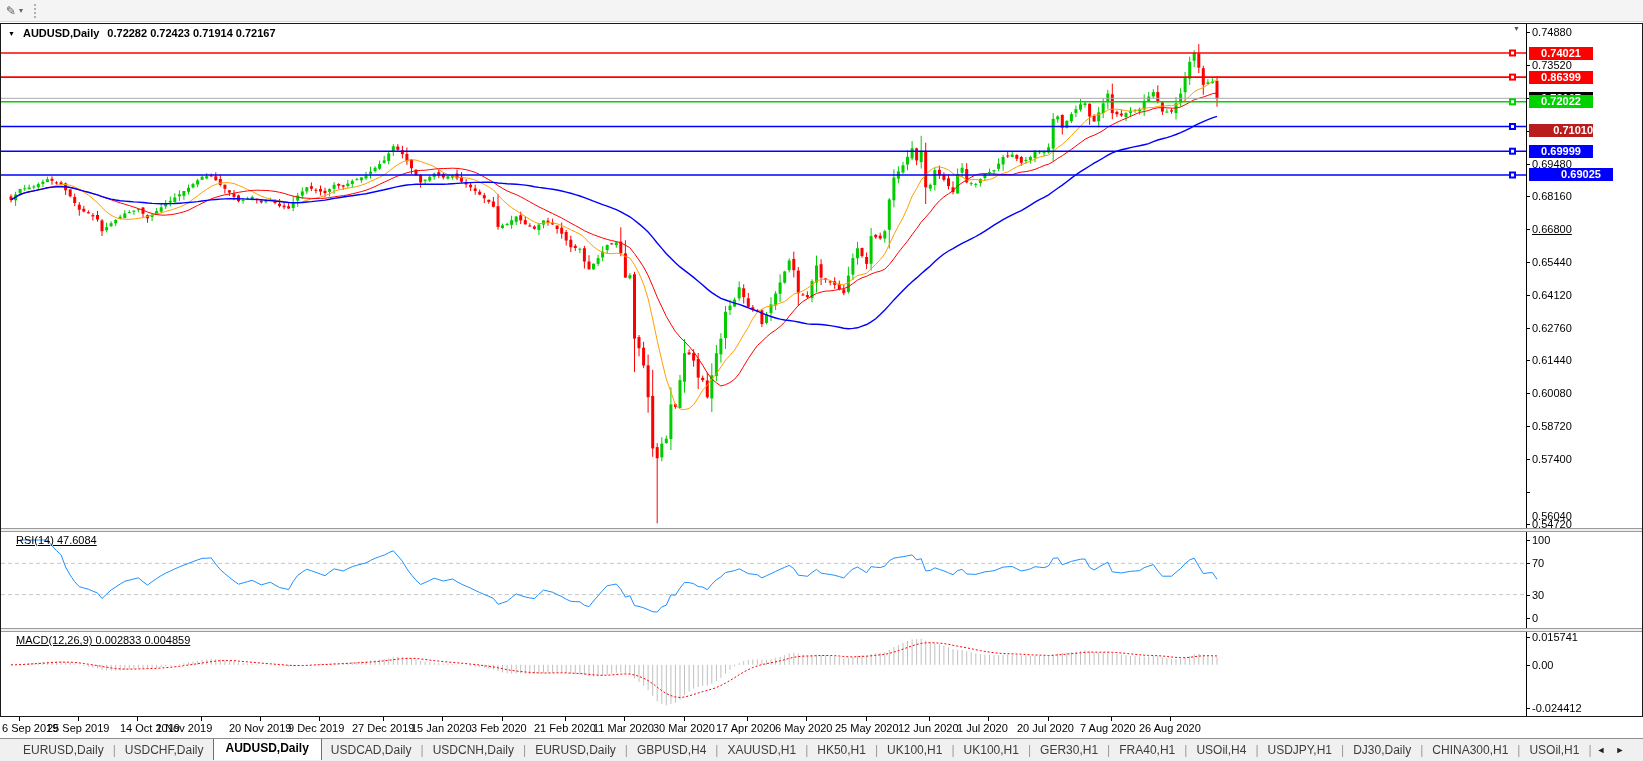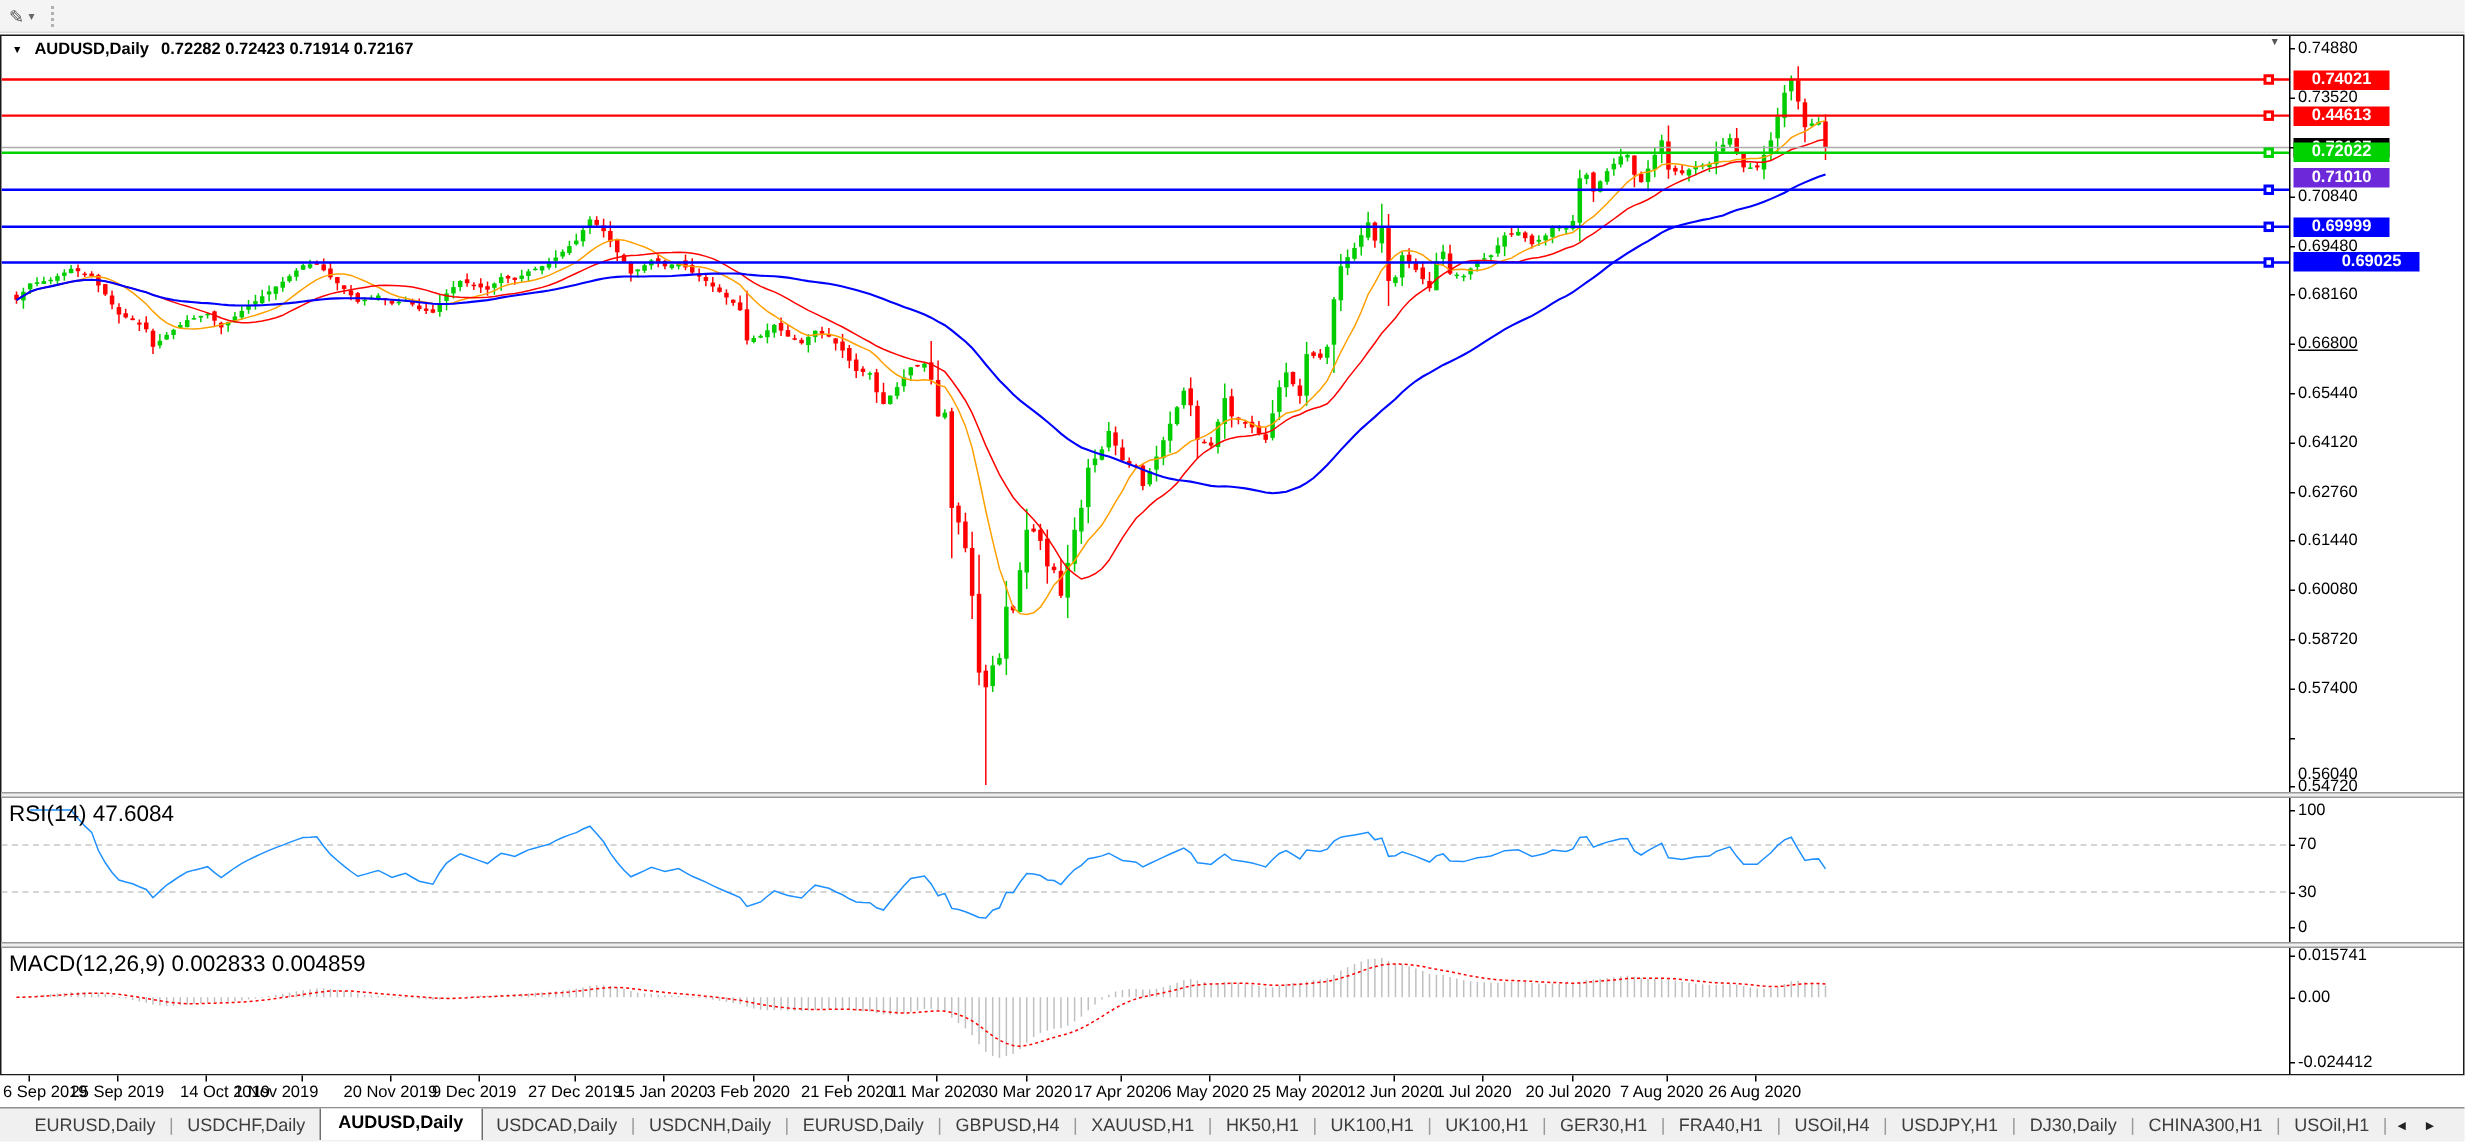--- a/index.html
+++ b/index.html
@@ -13,21 +13,21 @@
   #frame{position:absolute;left:0;top:23px;width:1643px;height:694px;border:1px solid #1a1a1a;box-sizing:border-box;background:#fff;}
   #frame svg{position:absolute;left:0;top:0;}
   #svgRsi{top:508px !important;}
   #svgMacd{top:608px !important;}
   #axisLine{position:absolute;left:1525px;top:0;width:1px;height:692px;background:#000;}
   .sep{position:absolute;left:0;width:1641px;height:4px;background:#efefef;border-top:1px solid #9a9a9a;border-bottom:1px solid #9a9a9a;box-sizing:border-box;z-index:3;}
   #sep1{top:504px;}
   #sep2{top:604px;}
   #chartTitle{position:absolute;left:7px;top:3px;font-size:11px;font-weight:700;color:#000;display:flex;gap:8px;align-items:center;z-index:5;}
   #chartTitle .tri{font-size:7px;font-weight:400;}
-  .paneLabel{position:absolute;left:5px;font-size:15px;color:#000;z-index:5;background:rgba(255,255,255,0.0);}
+  .paneLabel{position:absolute;left:15px;font-size:11px;color:#000;z-index:5;background:rgba(255,255,255,0.0);text-decoration:underline;}
   #rsiLabel{top:510px;}
   #macdLabel{top:610px;}
   .ytick{position:absolute;left:1531px;font-size:11px;color:#000;line-height:12px;}
   .ydash{position:absolute;left:1525px;width:4px;height:1px;background:#000;}
   .badge{position:absolute;left:1528px;width:64px;height:13px;color:#fff;font-size:11px;font-weight:700;text-align:center;line-height:13px;z-index:4;}
   #shiftMarker{position:absolute;left:1512px;top:1px;font-size:7px;color:#555;z-index:5;}
   #dateAxis{position:absolute;left:0;top:717px;width:1643px;height:21px;background:#fff;}
   .dtick{position:absolute;top:0;width:1px;height:4px;background:#000;}
   .dlabel{position:absolute;top:5px;font-size:11px;color:#000;white-space:nowrap;}
   #tabBar{position:absolute;left:0;top:738px;width:1643px;height:23px;background:#f0f0f0;border-top:1px solid #8e8e8e;display:flex;align-items:center;padding-left:14px;box-sizing:border-box;overflow:hidden;}
@@ -922,23 +922,23 @@
     <div class="ydash" style="top: 402px;"></div>
     <div class="ytick" style="top: 396px;">0.58720</div>
     <div class="ydash" style="top: 435px;"></div>
     <div class="ytick" style="top: 429px;">0.57400</div>
     <div class="ydash" style="top: 468px;"></div>
     <div class="ytick" style="top: 486px;">0.56040</div>
     <div class="ydash" style="top: 500px;"></div>
     <div class="ytick" style="top: 494px;">0.54720</div>
     <div class="badge" style="top: 68px; background: rgb(0, 0, 0);">0.72167</div>
     <div class="badge" style="top: 23px; background: rgb(255, 0, 0);">0.74021</div>
-    <div class="badge" style="top: 47px; background: rgb(255, 0, 0);">0.44613</div>
+    <div class="badge" style="top: 47px; background: rgb(255, 0, 0);">0.86399</div>
     <div class="badge" style="top: 71px; background: rgb(0, 210, 0);">0.72022</div>
-    <div class="badge" style="top: 88px; background: #6d28d9;">0.71010</div>
+    <div class="badge" style="top: 100px; background: #b91c1c; text-align: right;">0.71010</div>
     <div class="badge" style="top: 121px; background: rgb(0, 0, 255);">0.69999</div>
     <div class="badge" style="top: 144px; background: rgb(0, 0, 255); padding-left: 20px;">0.69025</div>
     <div class="ydash" style="top: 516px;"></div>
     <div class="ytick" style="top: 510px;">100</div>
     <div class="ydash" style="top: 539px;"></div>
     <div class="ytick" style="top: 533px;">70</div>
     <div class="ydash" style="top: 571px;"></div>
     <div class="ytick" style="top: 565px;">30</div>
     <div class="ydash" style="top: 594px;"></div>
     <div class="ytick" style="top: 588px;">0</div>

